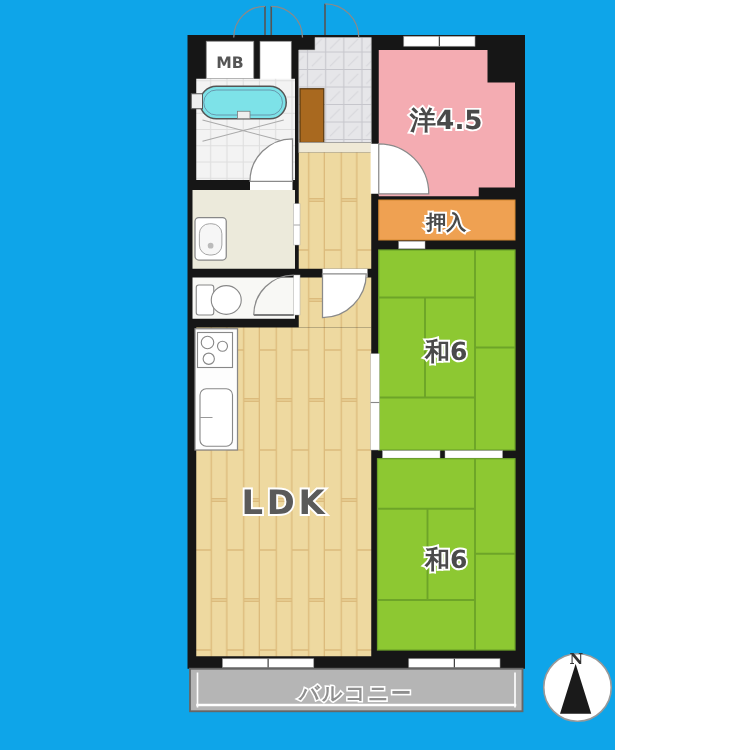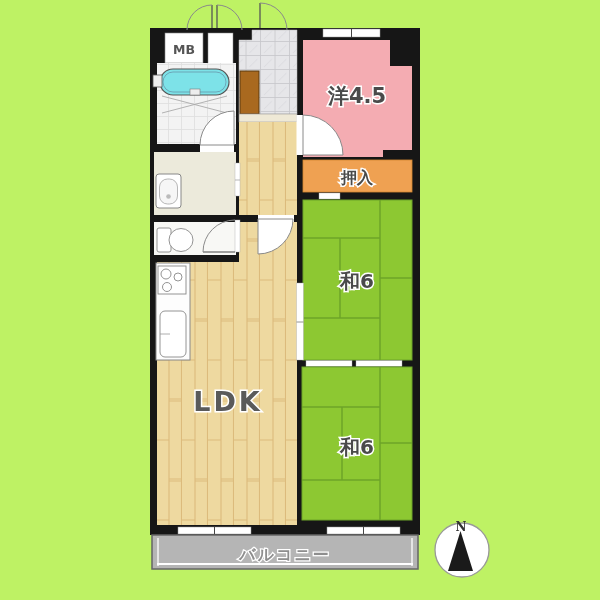--- a/index.html
+++ b/index.html
@@ -1,16 +1,16 @@
 <!DOCTYPE html>
 <html><head>
 <meta charset="utf-8">
 <style>
   html,body{margin:0;padding:0;background:#ffffff;}
-  .stage{position:relative;width:600px;height:600px;background:#bef264;overflow:hidden;
+  .stage{position:relative;width:492px;height:600px;background:#0ea5e9;overflow:hidden;
          font-family:"DejaVu Sans",sans-serif;}
   svg text{font-family:"DejaVu Sans",sans-serif;}
   .room-label{fill:#4a4a4a;stroke:#ffffff;stroke-width:3px;paint-order:stroke;font-weight:bold;}
   .small-label{fill:#555555;font-weight:bold;}
 </style>
 </head>
 <body>
 
 <div class="stage">
 <svg width="600" height="600" viewBox="0 0 600 600">

